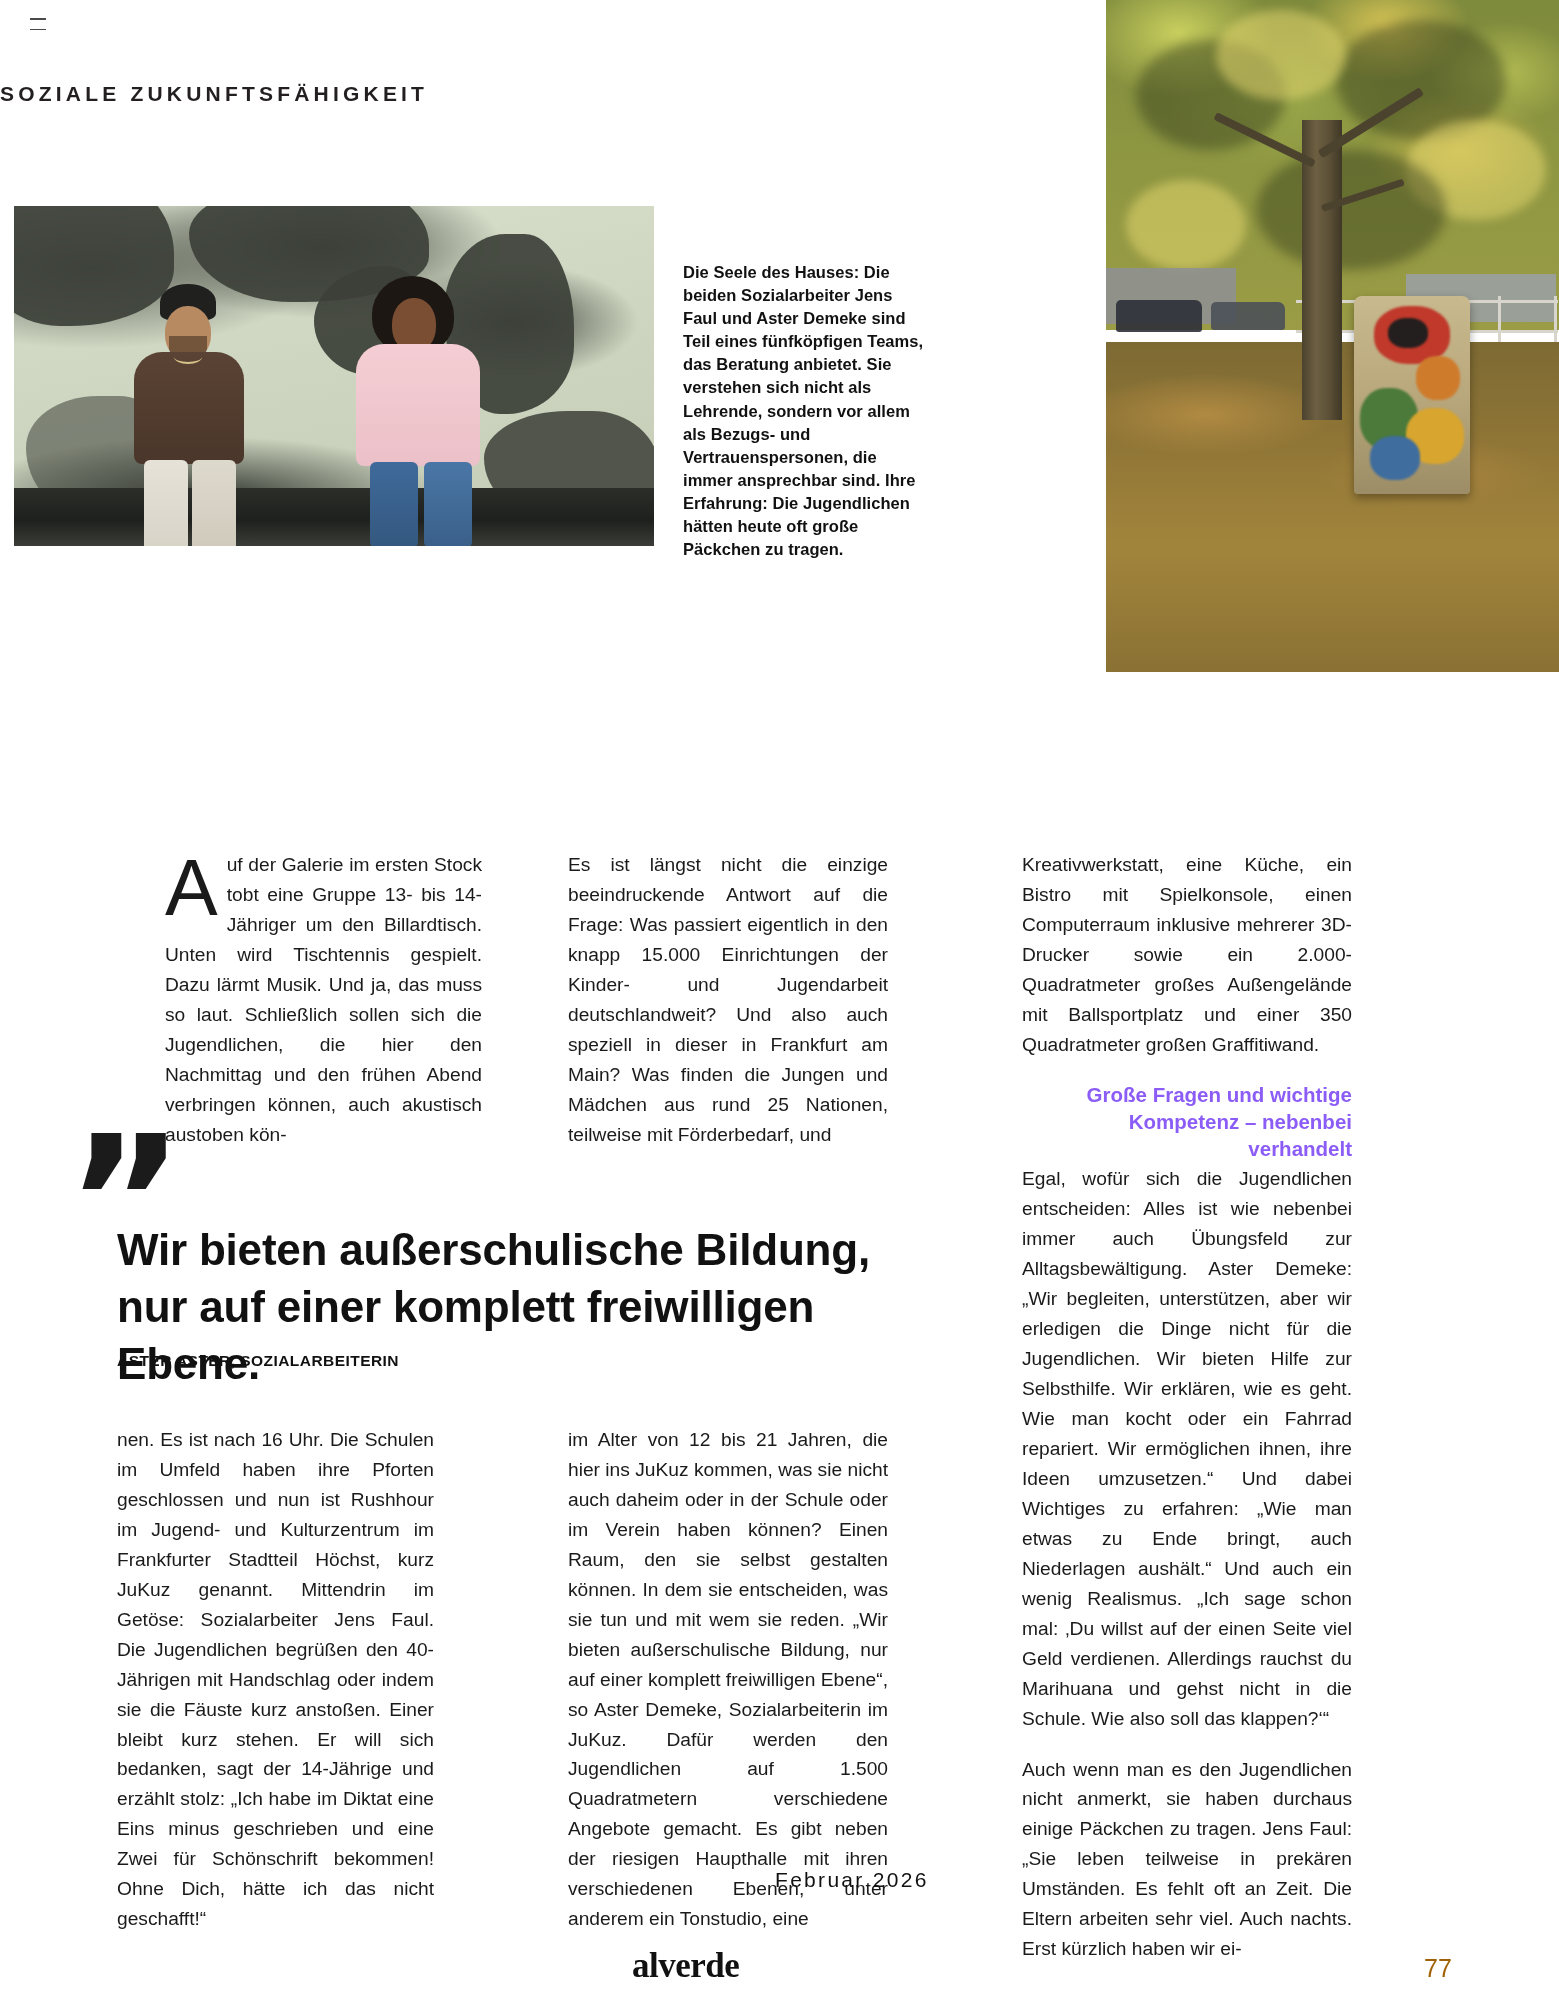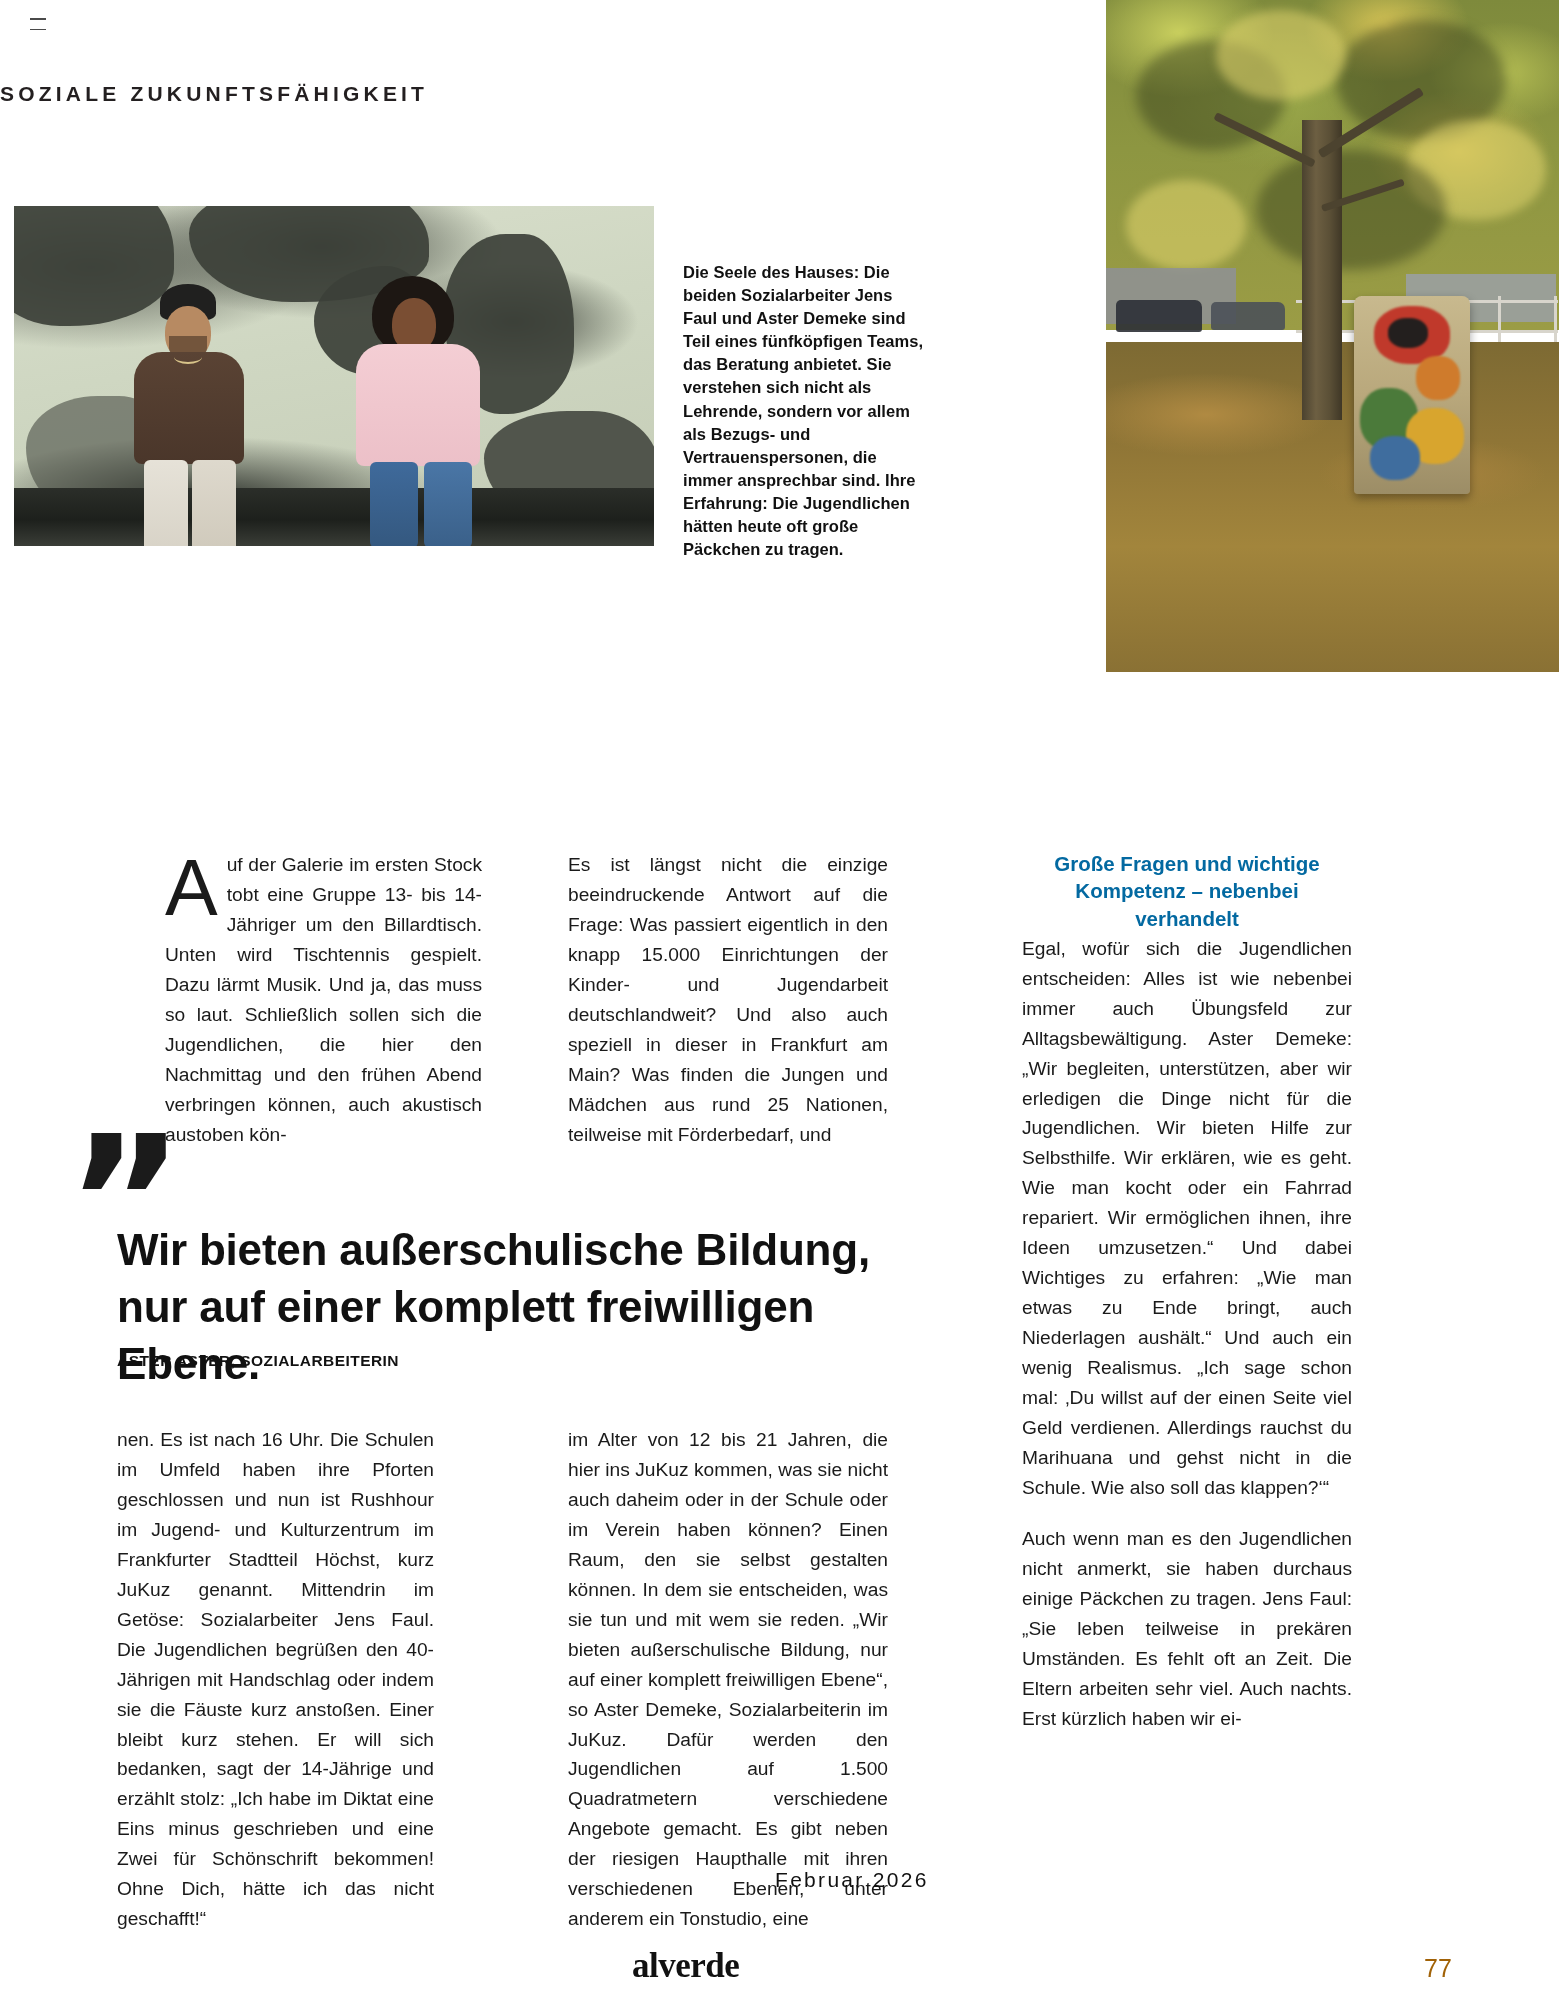--- a/index.html
+++ b/index.html
@@ -213,23 +213,23 @@
     line-height: 0.78;
     padding: 7px 9px 0 0;
     font-weight: 400;
     font-family: "Liberation Sans", sans-serif;
   }
 
   .subhead {
     font-size: 20.5px;
     line-height: 1.33;
     font-weight: bold;
-    color: #0369a1;
+    color: #8b5cf6;
     margin: 0 0 2px 0 !important;
-    text-align: center;
+    text-align: right;
   }
 
   
   .quote-mark {
     position: absolute;
     left: 66px;
     top: 1148px;
     font-size: 180px;
     line-height: 0.6;
     font-weight: bold;
@@ -370,20 +370,21 @@
 
 <div class="col" id="col1-top">
   <p class="dropcap">Auf der Galerie im ersten Stock tobt eine Gruppe 13- bis 14-Jähriger um den Billardtisch. Unten wird Tischtennis gespielt. Dazu lärmt Musik. Und ja, das muss so laut. Schließlich sollen sich die Jugendlichen, die hier den Nachmittag und den frühen Abend verbringen können, auch akustisch austoben kön-</p>
 </div>
 
 <div class="col" id="col2-top">
   <p>Es ist längst nicht die einzige beeindruckende Antwort auf die Frage: Was passiert eigentlich in den knapp 15.000 Einrichtungen der Kinder- und Jugendarbeit deutschlandweit? Und also auch speziell in dieser in Frankfurt am Main? Was finden die Jungen und Mädchen aus rund 25 Nationen, teilweise mit Förderbedarf, und</p>
 </div>
 
 <div class="col" id="col3">
+  <p>Kreativwerkstatt, eine Küche, ein Bistro mit Spielkonsole, einen Computerraum inklusive mehrerer 3D-Drucker sowie ein 2.000-Quadratmeter großes Außengelände mit Ballsportplatz und einer 350 Quadratmeter großen Graffitiwand.</p>
   <p class="subhead">Große Fragen und wichtige Kompetenz – nebenbei verhandelt</p>
   <p>Egal, wofür sich die Jugendlichen entscheiden: Alles ist wie nebenbei immer auch Übungsfeld zur Alltagsbewältigung. Aster Demeke: „Wir begleiten, unterstützen, aber wir erledigen die Dinge nicht für die Jugendlichen. Wir bieten Hilfe zur Selbsthilfe. Wir erklären, wie es geht. Wie man kocht oder ein Fahrrad repariert. Wir ermöglichen ihnen, ihre Ideen umzusetzen.“ Und dabei Wichtiges zu erfahren: „Wie man etwas zu Ende bringt, auch Niederlagen aushält.“ Und auch ein wenig Realismus. „Ich sage schon mal: ‚Du willst auf der einen Seite viel Geld verdienen. Allerdings rauchst du Marihuana und gehst nicht in die Schule. Wie also soll das klappen?‘“</p>
   <p>Auch wenn man es den Jugendlichen nicht anmerkt, sie haben durchaus einige Päckchen zu tragen. Jens Faul: „Sie leben teilweise in prekären Umständen. Es fehlt oft an Zeit. Die Eltern arbeiten sehr viel. Auch nachts. Erst kürzlich haben wir ei-</p>
 </div>
 
 <div class="quote-mark">”</div>
 <div class="pullquote">Wir bieten außerschulische Bildung, nur auf einer komplett freiwilligen Ebene.</div>
 <div class="pullquote-attrib">ASTER ASTER, SOZIALARBEITERIN</div>
 
 <div class="col" id="col1-bot">

